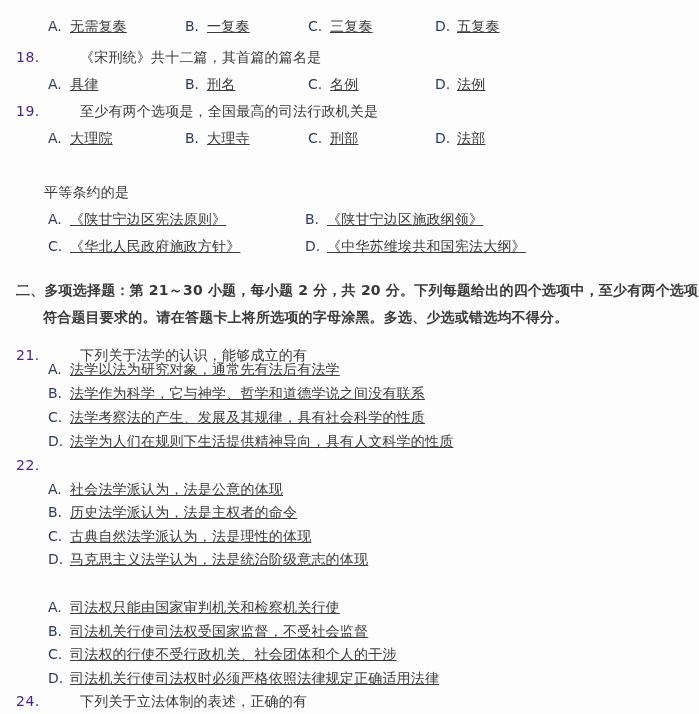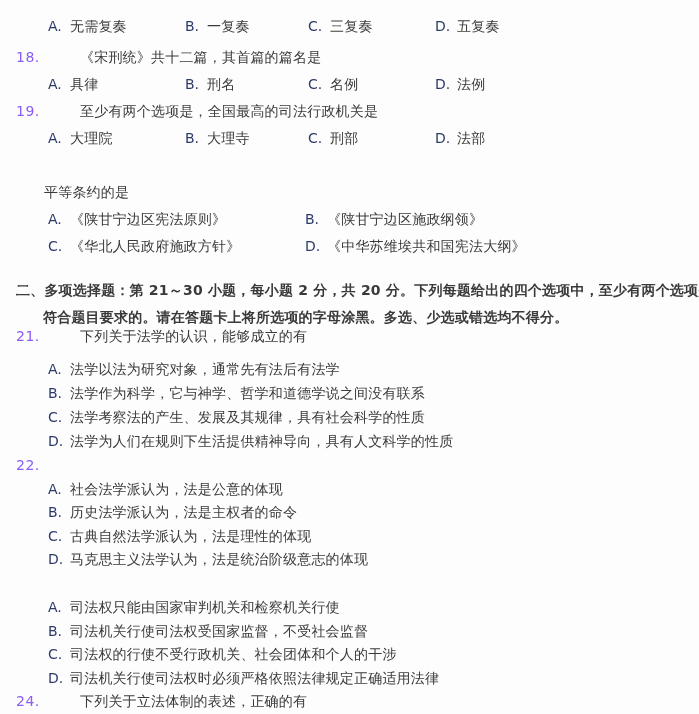--- a/index.html
+++ b/index.html
@@ -6,28 +6,28 @@
   .page{
     position:relative;
     width:699px;height:714px;
     background:#fdfdfd;
     font-family:"DejaVu Sans",sans-serif;
     font-size:14px;
     color:#3a3a3a;
     overflow:hidden;
   }
   .row{position:absolute;left:0;width:699px;height:20px;white-space:nowrap;}
-  .num{position:absolute;left:16px;top:0;color:#8b5cf6;letter-spacing:0.5px;}
+  .num{position:absolute;left:16px;top:0;color:#4c1d95;letter-spacing:0.5px;}
   .stem{position:absolute;left:44px;top:0;letter-spacing:0.2px;margin-left:36px;}
   .wrap{position:absolute;left:44px;top:0;letter-spacing:0.2px;}
   .sec1{position:absolute;left:16px;top:0;font-weight:700;letter-spacing:0.2px;}
   .sec2{position:absolute;left:43px;top:0;font-weight:700;letter-spacing:0.2px;}
   .opt{position:absolute;top:0;display:flex;align-items:flex-start;}
   .letter{display:inline-block;min-width:22px;color:#2c3a6a;}
-  .otext{letter-spacing:0.2px;}
+  .otext{letter-spacing:0.2px;text-decoration:underline;}
   
   .c1{left:48px;} .c2{left:185px;} .c3{left:308px;} .c4{left:435px;}
   
   .w1{left:48px;} .w2{left:305px;}
   
   .s1{left:48px;}
 </style>
 </head>
 <body>
 
@@ -122,21 +122,21 @@
       </span>
   </div>
 
   <div class="row" style="top:282px">
     <span class="sec1">二、多项选择题：第 21～30 小题，每小题 2 分，共 20 分。下列每题给出的四个选项中，至少有两个选项是</span>
   </div>
   <div class="row" style="top:309px">
     <span class="sec2">符合题目要求的。请在答题卡上将所选项的字母涂黑。多选、少选或错选均不得分。</span>
   </div>
 
-  <div class="row" style="top:328px">
+  <div class="row" style="top:347px">
     <span class="num">21.</span>
     <span class="stem">下列关于法学的认识，能够成立的有</span>
   </div>
   <div class="row" style="top:361px">
     <span class="opt s1">
         <span class="letter">A.</span>
         <span class="otext">法学以法为研究对象，通常先有法后有法学</span>
       </span>
   </div>
   <div class="row" style="top:385px">

